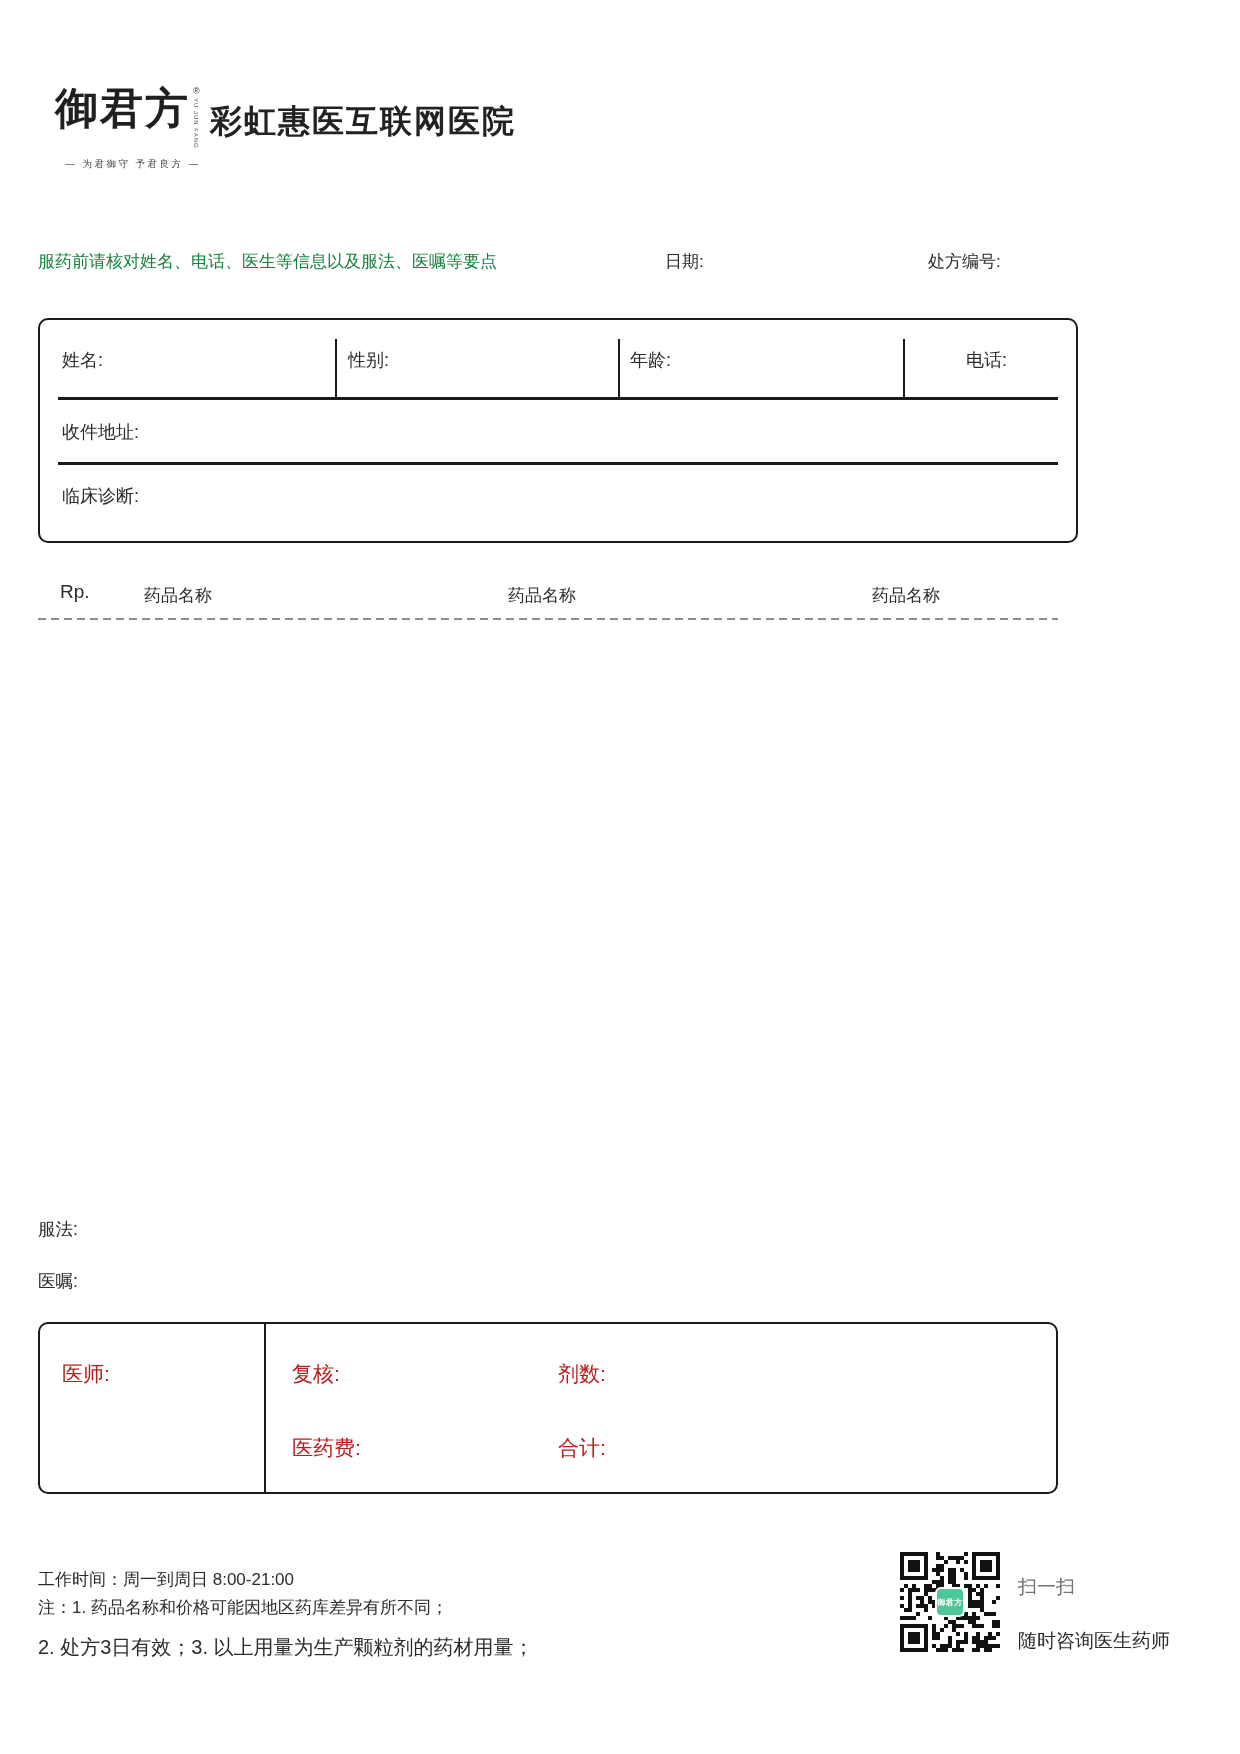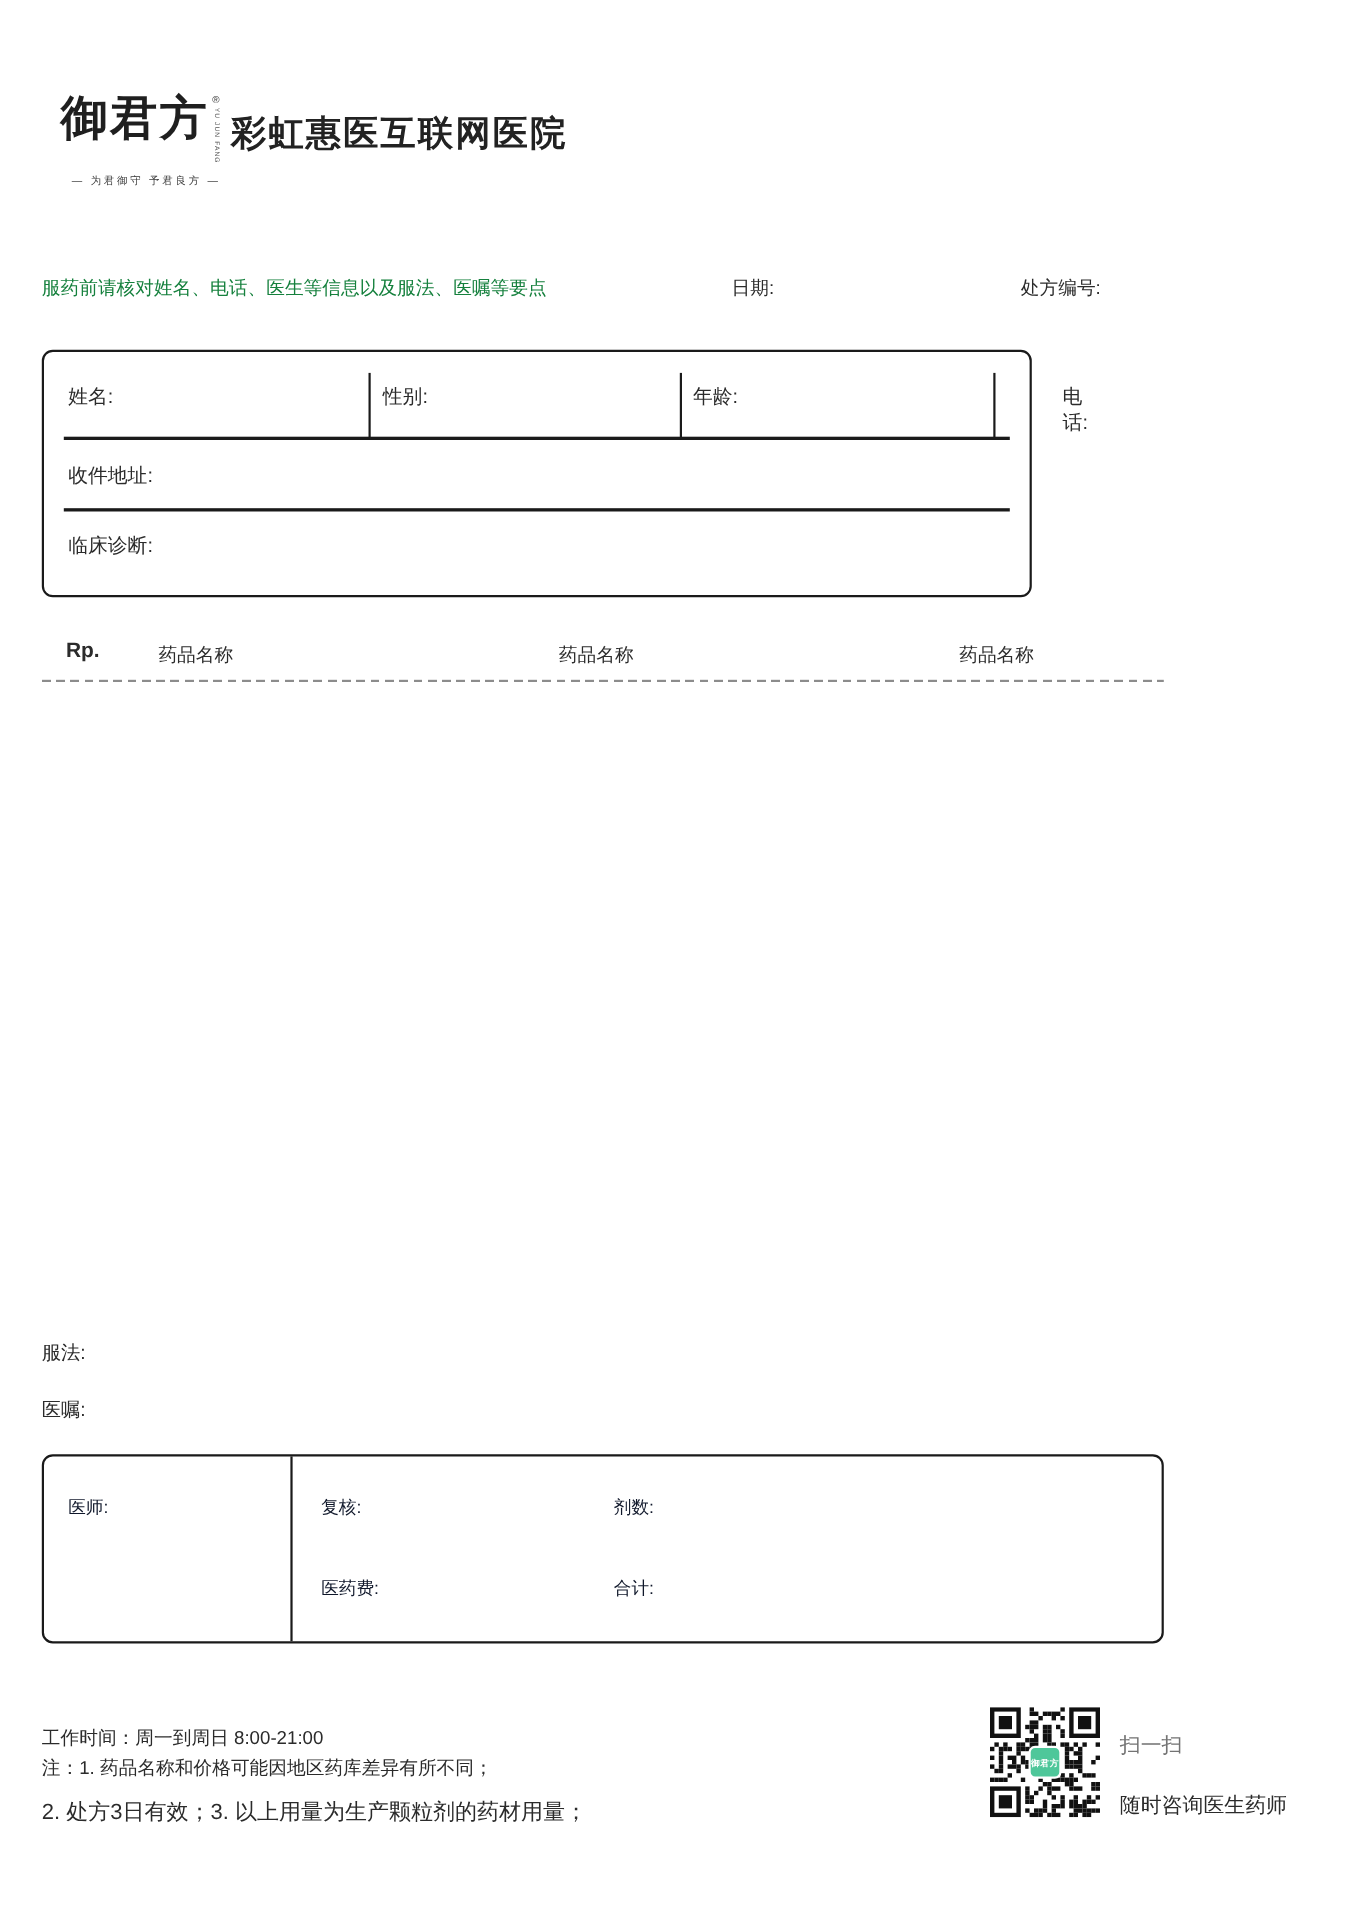--- a/index.html
+++ b/index.html
@@ -17,39 +17,39 @@
   .logo-vert { writing-mode:vertical-rl; font-size:6px; letter-spacing:1px; color:#555; margin-top:2px; }
   .logo-tagline { margin-top:9px; font-size:9.5px; letter-spacing:2.5px; color:#3a3a3a; white-space:nowrap; width:156px; text-align:center; }
   .hospital { position:absolute; left:210px; top:100px; font-size:32px; font-weight:900; letter-spacing:2px; color:#222; }
 
   
   .notice { left:38px; top:250px; font-size:17px; color:#15803d; }
   .date-label { left:665px; top:250px; font-size:17px; }
   .rx-label { left:928px; top:250px; font-size:17px; }
 
   
-  .patient-box { left:38px; top:318px; width:900px; height:225px; border:2.5px solid #1a1a1a; border-radius:10px; background:#fff; }
+  .patient-box { left:38px; top:318px; width:1040px; height:225px; border:2.5px solid #1a1a1a; border-radius:10px; background:#fff; }
   .cell-label { position:absolute; font-size:18px; color:#2b2b2b; }
   .vdiv { position:absolute; width:2px; background:#1a1a1a; }
   .hline { position:absolute; left:18px; right:18px; height:2.5px; background:#1a1a1a; }
 
   
-  .rp { left:60px; top:581px; font-size:19px;font-weight:bold; }
+  .rp { left:60px; top:581px; font-size:19px; }
   .colhead { position:absolute; top:584px; font-size:17px; }
   .dashed { left:38px; top:618px; width:1020px; height:2px;
     background:repeating-linear-gradient(90deg,#8c8c8c 0 8px,transparent 8px 13px); }
 
   
   .usage { left:38px; top:1217px; font-size:17.5px; }
   .advice { left:38px; top:1269px; font-size:17.5px; }
 
   
   .signoff-box { left:38px; top:1322px; width:1020px; height:172px; border:2.5px solid #1a1a1a; border-radius:10px; background:#fff; }
   .signoff-div { position:absolute; left:224px; top:0; bottom:0; width:2px; background:#1a1a1a; }
-  .so-label { position:absolute; font-size:16px; color:#0f172a; }
+  .so-label { position:absolute; font-size:21px; color:#b91c1c; }
 
   
   .hours { left:38px; top:1568px; font-size:17px; }
   .note1 { left:38px; top:1596px; font-size:17px; }
   .note2 { left:38px; top:1634px; font-size:20px; }
 
   .qr-wrap { left:900px; top:1552px; width:100px; height:100px; }
   .qr-wrap svg { display:block; }
   .qr-logo { position:absolute; left:35px; top:35px; width:30px; height:30px; border-radius:6px;
     border:2px solid #fff; display:flex; align-items:center; justify-content:center; }

